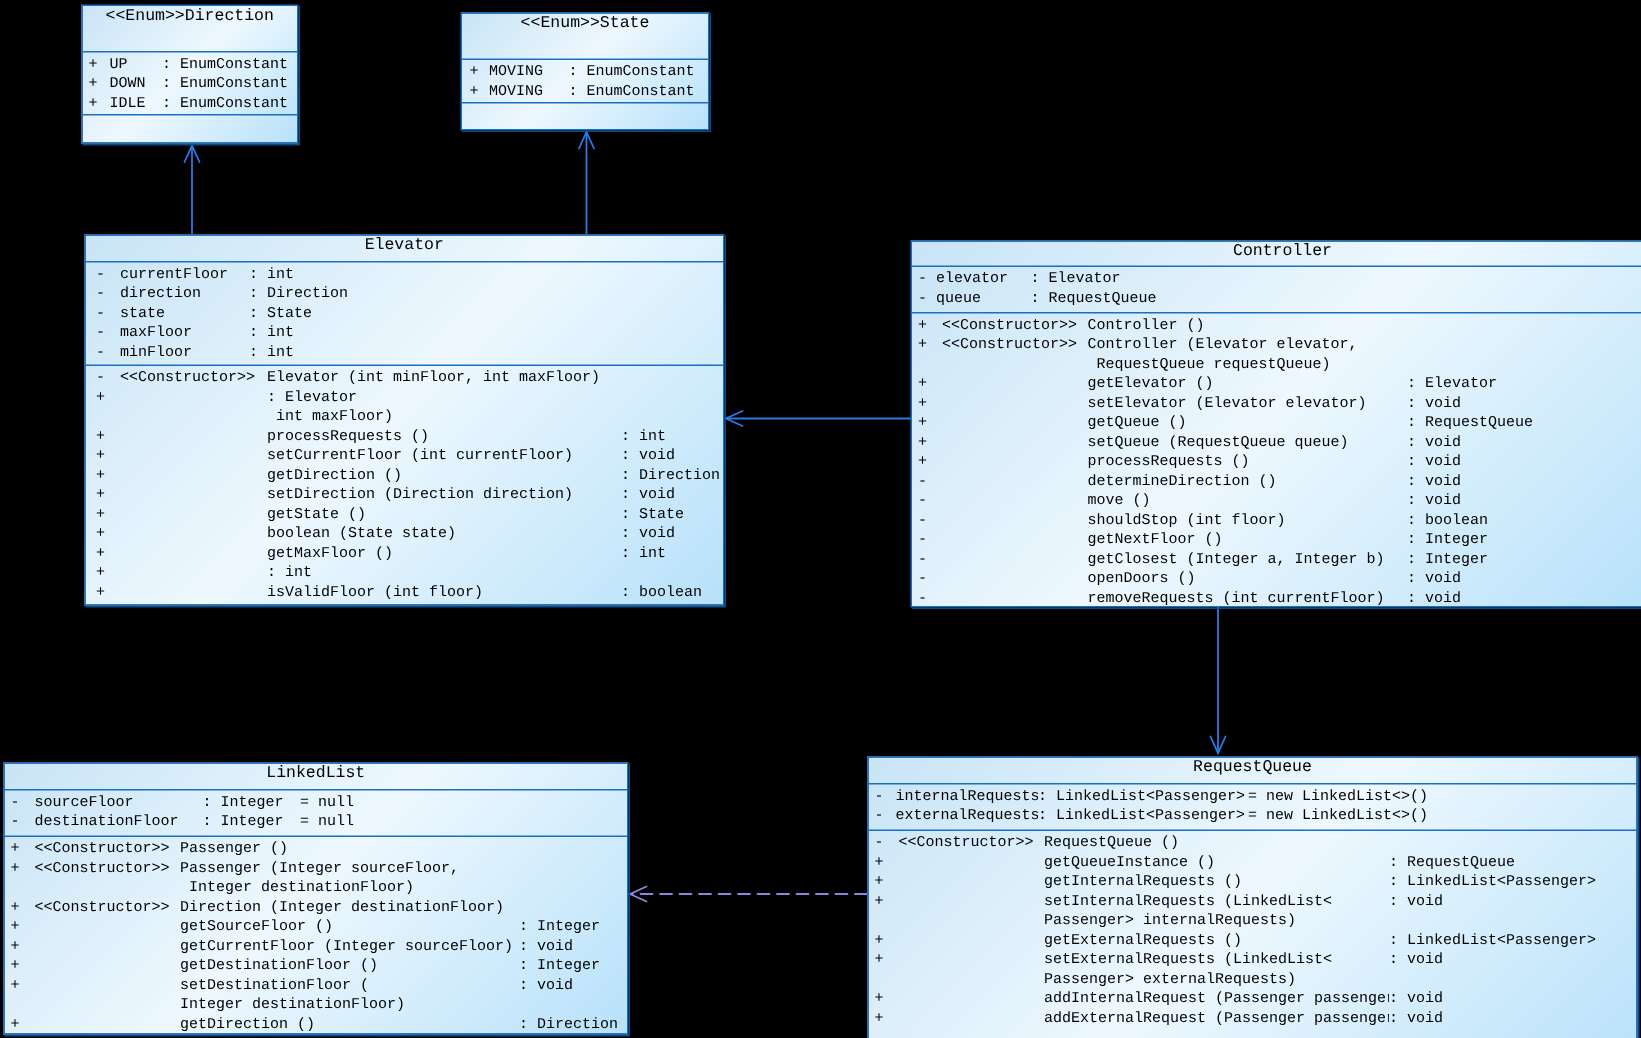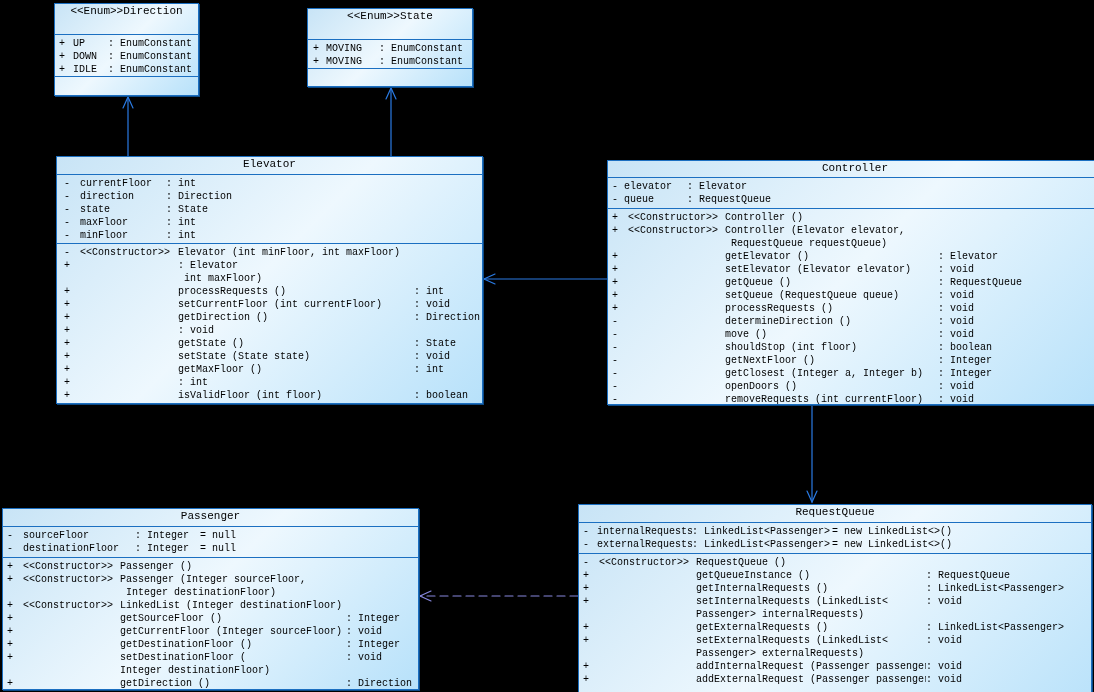--- a/index.html
+++ b/index.html
@@ -121,23 +121,23 @@
           <div class="arow"><span>-</span><span>maxFloor</span><span>: int</span><span></span></div>
           <div class="arow"><span>-</span><span>minFloor</span><span>: int</span><span></span></div>
         </div>
         <div class="methods compartment">
           <div class="mrow"><span>-</span><span>&lt;&lt;Constructor&gt;&gt;</span><span>Elevator (int minFloor, int maxFloor)</span><span></span></div>
           <div class="mrow"><span>+</span><span></span><span>: Elevator</span></div>
           <div class="mrow"><span></span><span></span><span> int maxFloor)</span><span></span></div>
           <div class="mrow"><span>+</span><span></span><span>processRequests ()</span><span>: int</span></div>
           <div class="mrow"><span>+</span><span></span><span>setCurrentFloor (int currentFloor)</span><span>: void</span></div>
           <div class="mrow"><span>+</span><span></span><span>getDirection ()</span><span>: Direction</span></div>
-          <div class="mrow"><span>+</span><span></span><span>: void</span></div>
+          <div class="mrow"><span>+</span><span></span><span>setDirection (Direction direction)</span><span>: void</span></div>
           <div class="mrow"><span>+</span><span></span><span>getState ()</span><span>: State</span></div>
-          <div class="mrow"><span>+</span><span></span><span>setState (State state)</span><span>: void</span></div>
+          <div class="mrow"><span>+</span><span></span><span>boolean (State state)</span><span>: void</span></div>
           <div class="mrow"><span>+</span><span></span><span>getMaxFloor ()</span><span>: int</span></div>
           <div class="mrow"><span>+</span><span></span><span>: int</span></div>
           <div class="mrow"><span>+</span><span></span><span>isValidFloor (int floor)</span><span>: boolean</span></div>
         </div>
       </section>
       <section class="umlbox box-controller">
         <header class="title">
           <div class="cname">Controller</div>
         </header>
         <div class="attrs compartment">
@@ -157,31 +157,31 @@
           <div class="mrow"><span>-</span><span></span><span>move ()</span><span>: void</span></div>
           <div class="mrow"><span>-</span><span></span><span>shouldStop (int floor)</span><span>: boolean</span></div>
           <div class="mrow"><span>-</span><span></span><span>getNextFloor ()</span><span>: Integer</span></div>
           <div class="mrow"><span>-</span><span></span><span>getClosest (Integer a, Integer b)</span><span>: Integer</span></div>
           <div class="mrow"><span>-</span><span></span><span>openDoors ()</span><span>: void</span></div>
           <div class="mrow"><span>-</span><span></span><span>removeRequests (int currentFloor)</span><span>: void</span></div>
         </div>
       </section>
       <section class="umlbox box-passenger">
         <header class="title">
-          <div class="cname">Passenger</div>
+          <div class="cname">LinkedList</div>
         </header>
         <div class="attrs compartment">
           <div class="arow"><span>-</span><span>sourceFloor</span><span>: Integer</span><span>= null</span></div>
           <div class="arow"><span>-</span><span>destinationFloor</span><span>: Integer</span><span>= null</span></div>
         </div>
         <div class="methods compartment">
           <div class="mrow"><span>+</span><span>&lt;&lt;Constructor&gt;&gt;</span><span>Passenger ()</span><span></span></div>
           <div class="mrow"><span>+</span><span>&lt;&lt;Constructor&gt;&gt;</span><span>Passenger (Integer sourceFloor,</span><span></span></div>
           <div class="mrow"><span></span><span></span><span> Integer destinationFloor)</span><span></span></div>
-          <div class="mrow"><span>+</span><span>&lt;&lt;Constructor&gt;&gt;</span><span>LinkedList (Integer destinationFloor)</span><span></span></div>
+          <div class="mrow"><span>+</span><span>&lt;&lt;Constructor&gt;&gt;</span><span>Direction (Integer destinationFloor)</span><span></span></div>
           <div class="mrow"><span>+</span><span></span><span>getSourceFloor ()</span><span>: Integer</span></div>
           <div class="mrow"><span>+</span><span></span><span>getCurrentFloor (Integer sourceFloor)</span><span>: void</span></div>
           <div class="mrow"><span>+</span><span></span><span>getDestinationFloor ()</span><span>: Integer</span></div>
           <div class="mrow"><span>+</span><span></span><span>setDestinationFloor (</span><span>: void</span></div>
           <div class="mrow"><span></span><span></span><span>Integer destinationFloor)</span><span></span></div>
           <div class="mrow"><span>+</span><span></span><span>getDirection ()</span><span>: Direction</span></div>
         </div>
       </section>
       <section class="umlbox box-requestqueue">
         <header class="title">

